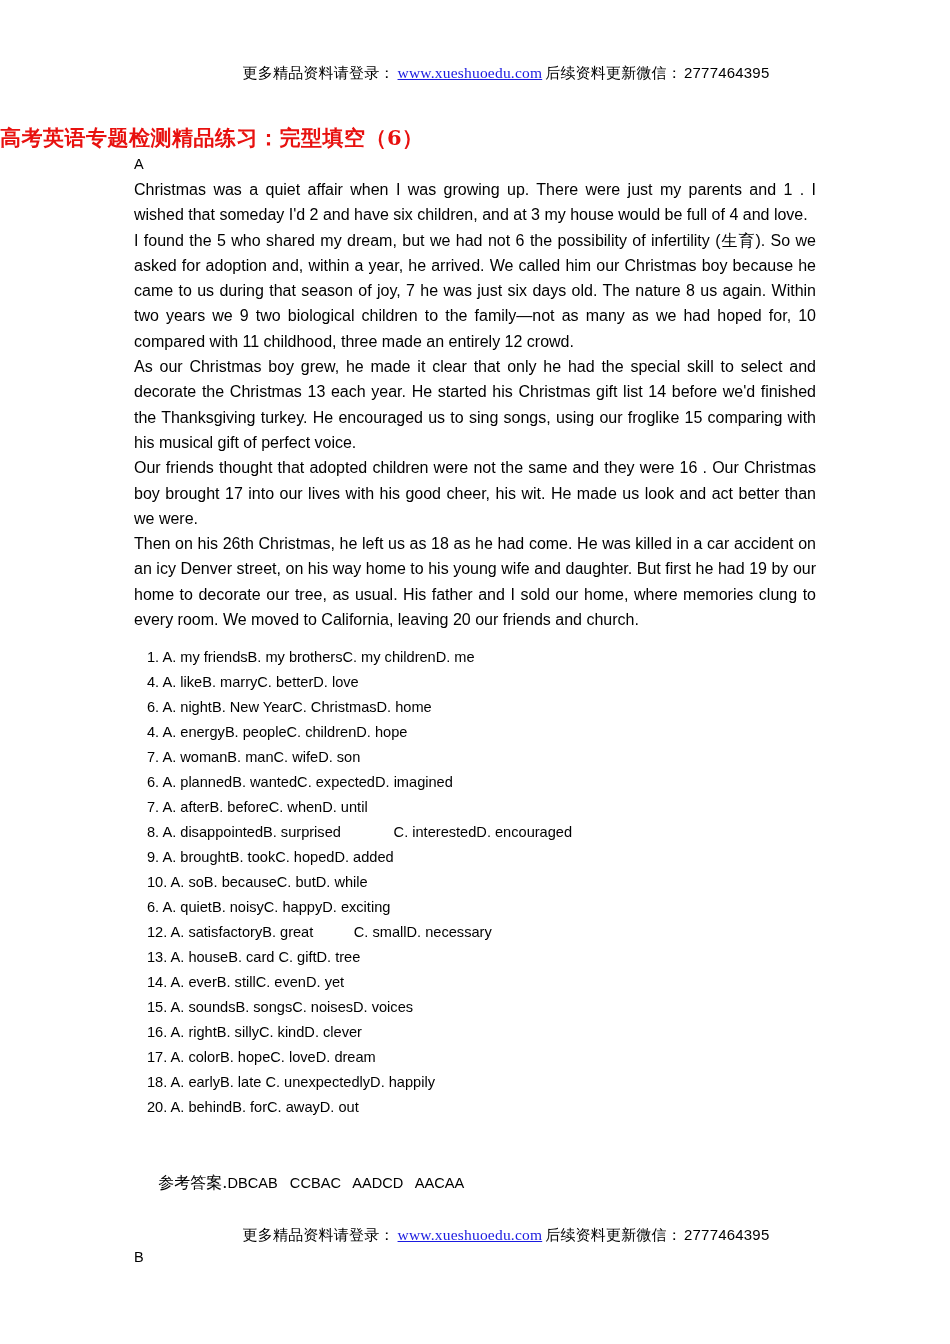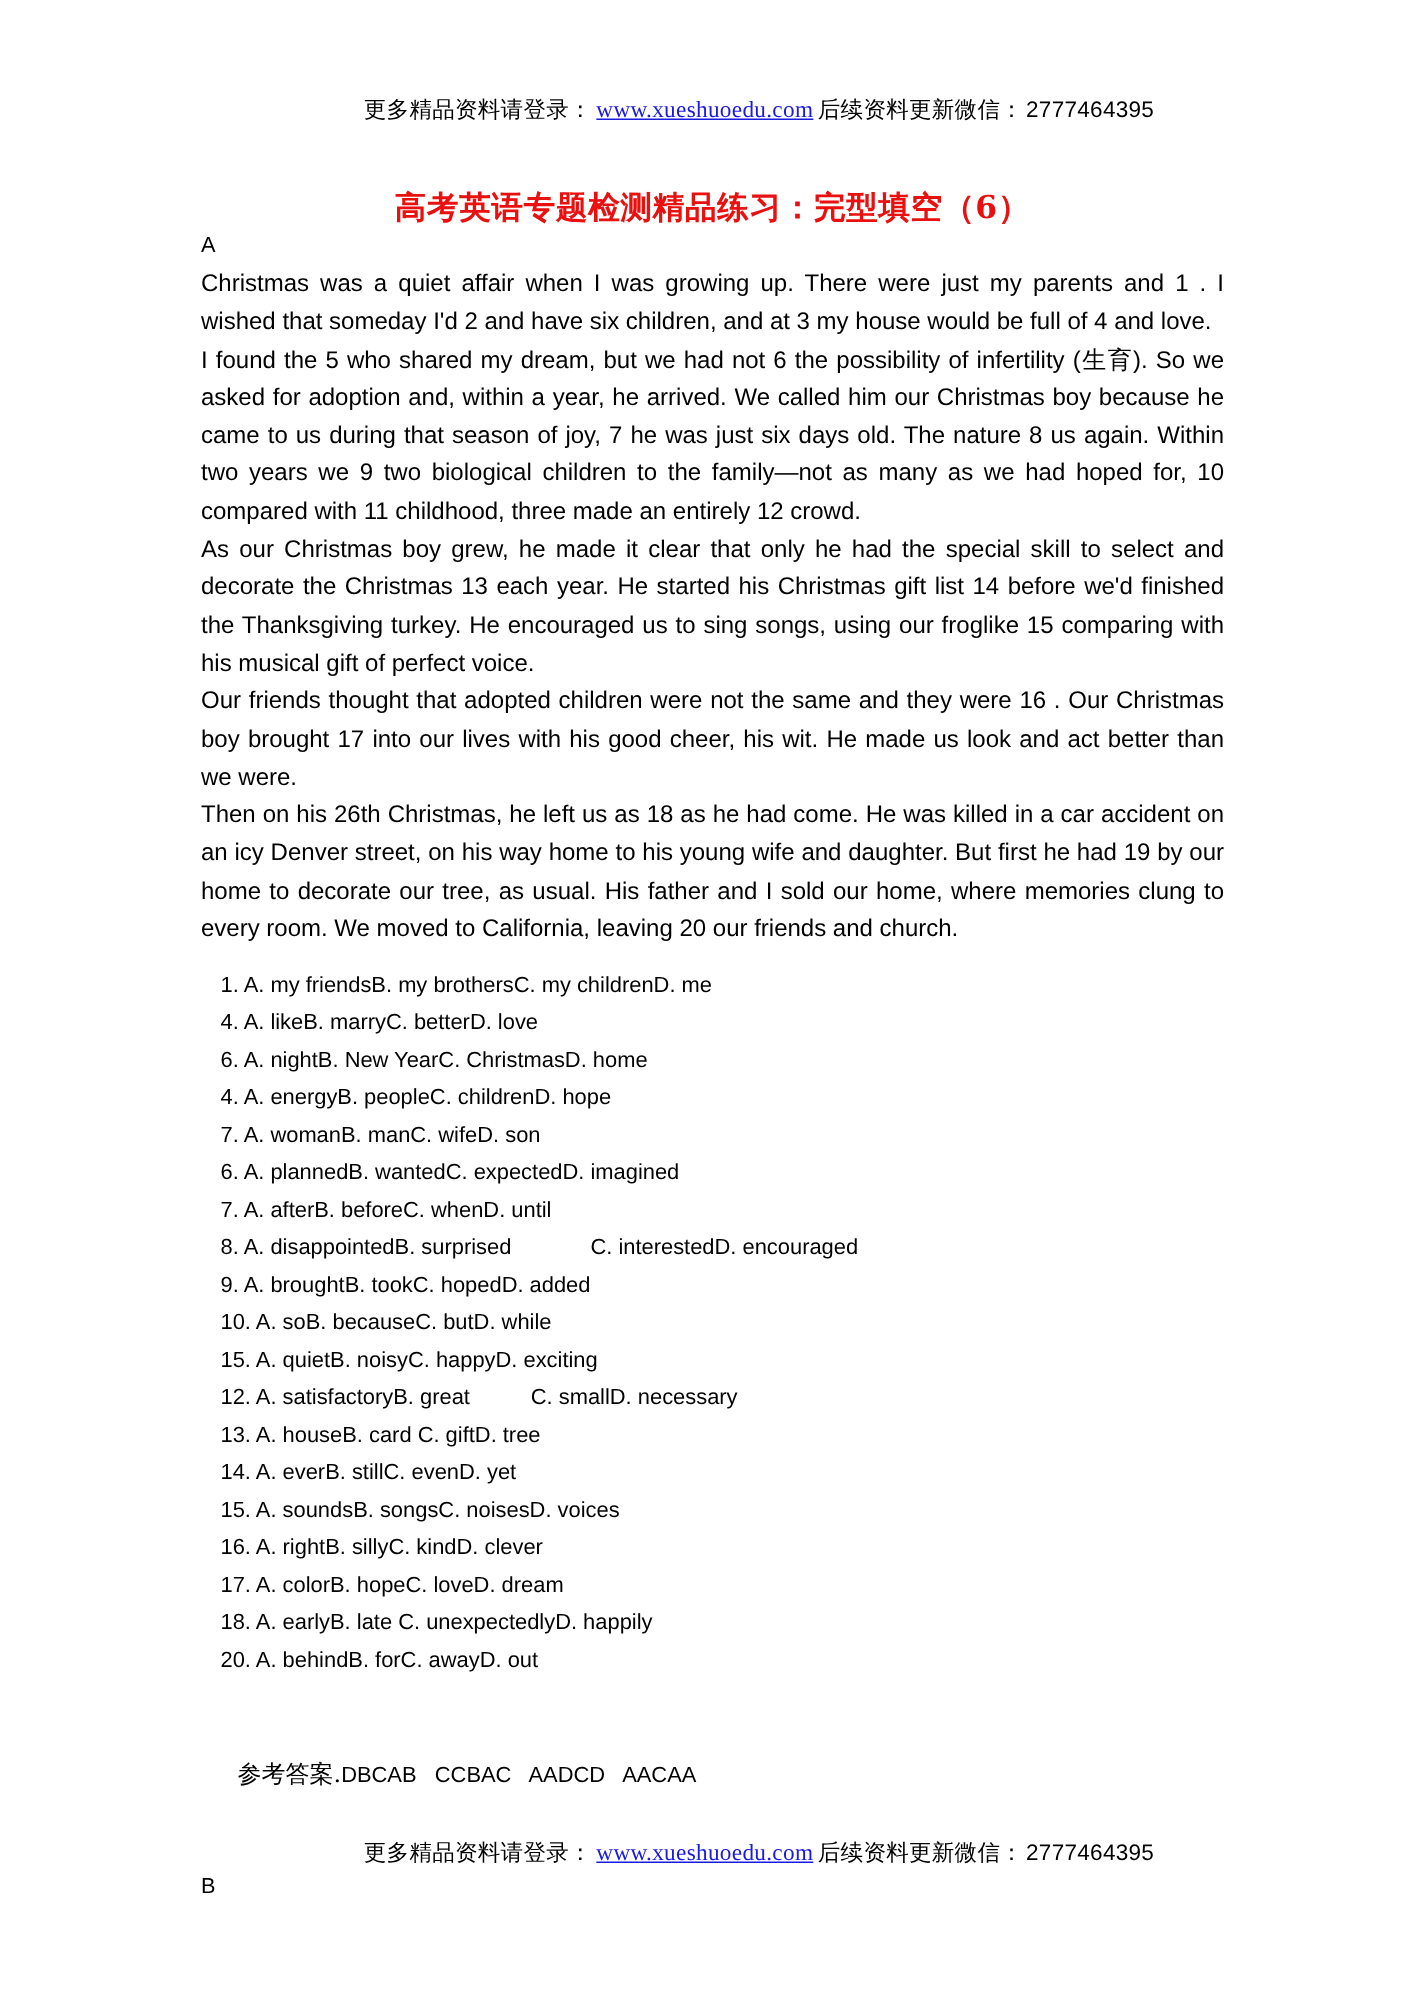--- a/index.html
+++ b/index.html
@@ -51,21 +51,20 @@
     font-size: 15px;
     margin-left: 2px;
   }
 
   
   .doc-title {
     position: absolute;
     top: 124px;
     left: 0;
     width: 950px;
-    text-align: center;
     color: #e8110f;
     font-weight: bold;
     font-size: 21px;
     font-family: "DejaVu Serif", "Liberation Serif", serif;
     letter-spacing: 0.5px;
     white-space: nowrap;
   }
 
   
   .content {
@@ -142,21 +141,21 @@
       <li class="option-row">1. A. my friendsB. my brothersC. my childrenD. me</li>
       <li class="option-row">4. A. likeB. marryC. betterD. love</li>
       <li class="option-row">6. A. nightB. New YearC. ChristmasD. home</li>
       <li class="option-row">4. A. energyB. peopleC. childrenD. hope</li>
       <li class="option-row">7. A. womanB. manC. wifeD. son</li>
       <li class="option-row">6. A. plannedB. wantedC. expectedD. imagined</li>
       <li class="option-row">7. A. afterB. beforeC. whenD. until</li>
       <li class="option-row">8. A. disappointedB. surprised             C. interestedD. encouraged</li>
       <li class="option-row">9. A. broughtB. tookC. hopedD. added</li>
       <li class="option-row">10. A. soB. becauseC. butD. while</li>
-      <li class="option-row">15. A. quietB. noisyC. happyD. exciting</li>
+      <li class="option-row">6. A. quietB. noisyC. happyD. exciting</li>
       <li class="option-row">12. A. satisfactoryB. great          C. smallD. necessary</li>
       <li class="option-row">13. A. houseB. card C. giftD. tree</li>
       <li class="option-row">14. A. everB. stillC. evenD. yet</li>
       <li class="option-row">15. A. soundsB. songsC. noisesD. voices</li>
       <li class="option-row">16. A. rightB. sillyC. kindD. clever</li>
       <li class="option-row">17. A. colorB. hopeC. loveD. dream</li>
       <li class="option-row">18. A. earlyB. late C. unexpectedlyD. happily</li>
       <li class="option-row">20. A. behindB. forC. awayD. out</li>
     </ul>
 

